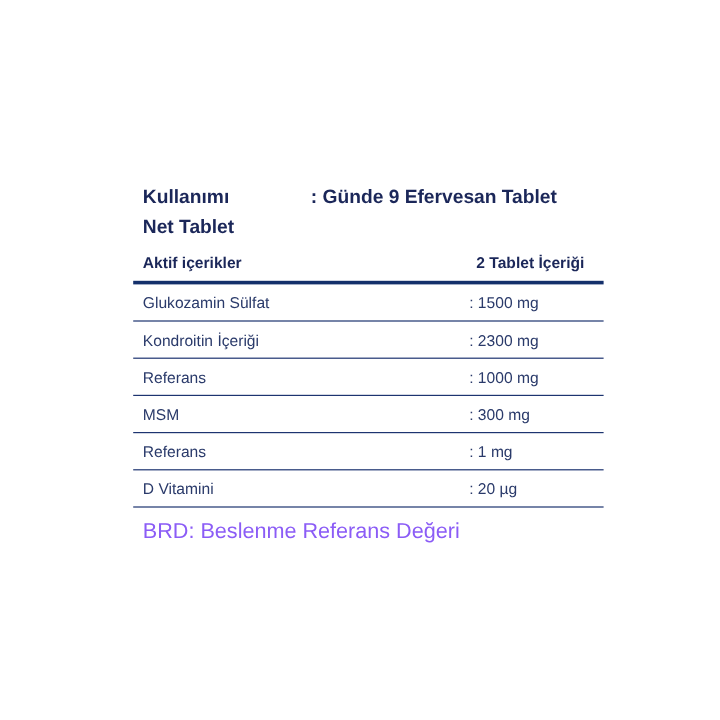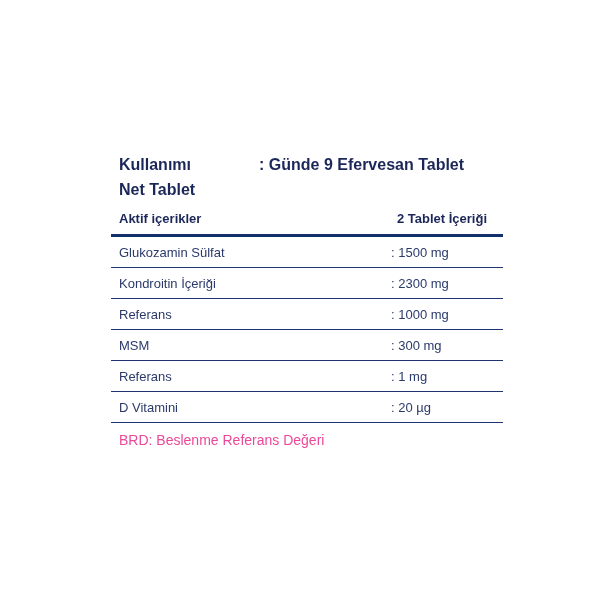--- a/index.html
+++ b/index.html
@@ -62,22 +62,22 @@
       border-bottom: 1px solid #1d3470;
       font-size: 13px;
       color: #2a3a6a;
       padding-left: 8px;
     }
     .row .name {
       width: 272px;
     }
     .footnote {
       margin-top: 9px;
-      font-size: 14px;
-      color: #ec4899;
+      font-size: 18px;
+      color: #8b5cf6;
     }
   </style>
 </head>
 <body>
 
 <div class="panel">
   <div class="info-row">
     <span class="info-label">Kullanımı</span>
     <span class="info-value">: Günde 9 Efervesan Tablet</span>
   </div>

